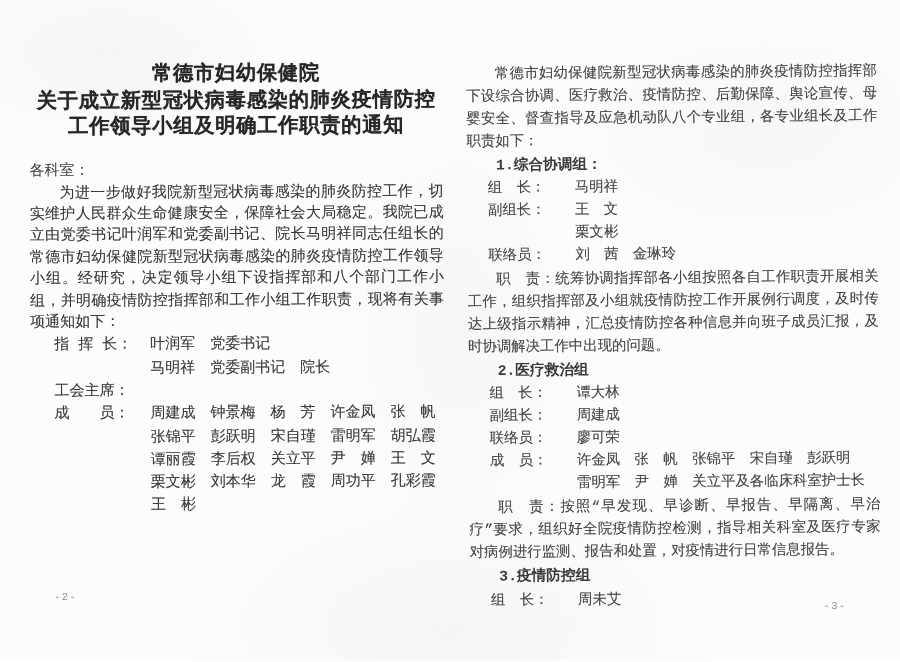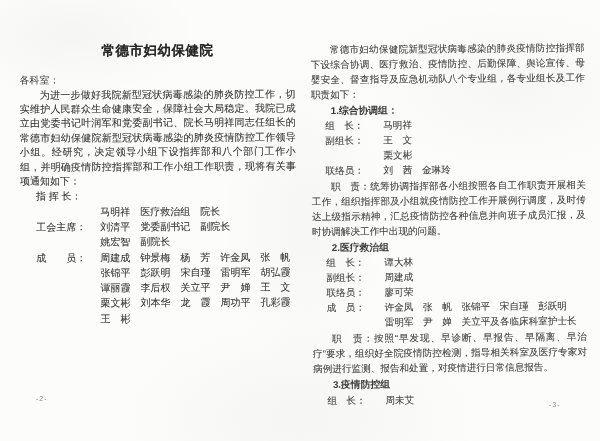--- a/index.html
+++ b/index.html
@@ -1,19 +1,19 @@
 <!DOCTYPE html>
 <html><head>
 <meta charset="utf-8">
 <style>
   html,body{margin:0;padding:0;background:#ffffff;}
   .canvas{
     position:relative;width:600px;height:441px;overflow:hidden;
     background:#fcfcfa;
-    font-family:Liberation Sans, sans-serif;
+    font-family:Liberation Mono, monospace;
     color:#3a3a3a;
   }
   
   .canvas::before{
     content:"";position:absolute;inset:0;pointer-events:none;
     background:
       radial-gradient(ellipse 180px 90px at 12% 8%, rgba(120,120,120,.05), transparent 70%),
       radial-gradient(ellipse 220px 120px at 85% 20%, rgba(120,120,120,.04), transparent 70%),
       radial-gradient(ellipse 260px 140px at 50% 95%, rgba(120,120,120,.05), transparent 70%),
       radial-gradient(ellipse 120px 220px at 51% 50%, rgba(140,140,140,.05), transparent 70%);
@@ -44,41 +44,42 @@
   .pn-right{left:549px;top:401px;}
 </style>
 </head>
 <body>
 
 <div class="canvas">
 
   <div class="page page-left">
     <div class="doc-title">
       <div>常德市妇幼保健院</div>
+      <div>关于成立新型冠状病毒感染的肺炎疫情防控</div>
+      <div>工作领导小组及明确工作职责的通知</div>
     </div>
     <div class="salutation">各科室：</div>
     <p class="para">为进一步做好我院新型冠状病毒感染的肺炎防控工作，切实维护人民群众生命健康安全，保障社会大局稳定。我院已成立由党委书记叶润军和党委副书记、院长马明祥同志任组长的常德市妇幼保健院新型冠状病毒感染的肺炎疫情防控工作领导小组。经研究，决定领导小组下设指挥部和八个部门工作小组，并明确疫情防控指挥部和工作小组工作职责，现将有关事项通知如下：</p>
 
     <div class="row">
       <span class="lbl">指 挥 长：</span>
+      <span class="val">叶润军　党委书记</span>
     </div>
     <div class="row">
       <span class="lbl"></span>
-      <span class="val">马明祥　医疗救治组　院长</span>
+      <span class="val">马明祥　党委副书记　院长</span>
     </div>
     <div class="row">
       <span class="lbl">工会主席：</span>
-      <span class="val">刘清平　党委副书记　副院长</span>
     </div>
     <div class="row">
       <span class="lbl"></span>
     </div>
     <div class="row">
       <span class="lbl"></span>
-      <span class="val">姚宏智　副院长</span>
     </div>
     <div class="row">
       <span class="lbl"></span>
     </div>
     <div class="row">
       <span class="lbl"></span>
     </div>
     <div class="row">
       <span class="lbl">成　　员：</span>
       <span class="val">周建成　钟景梅　杨　芳　许金凤　张　帆</span>

